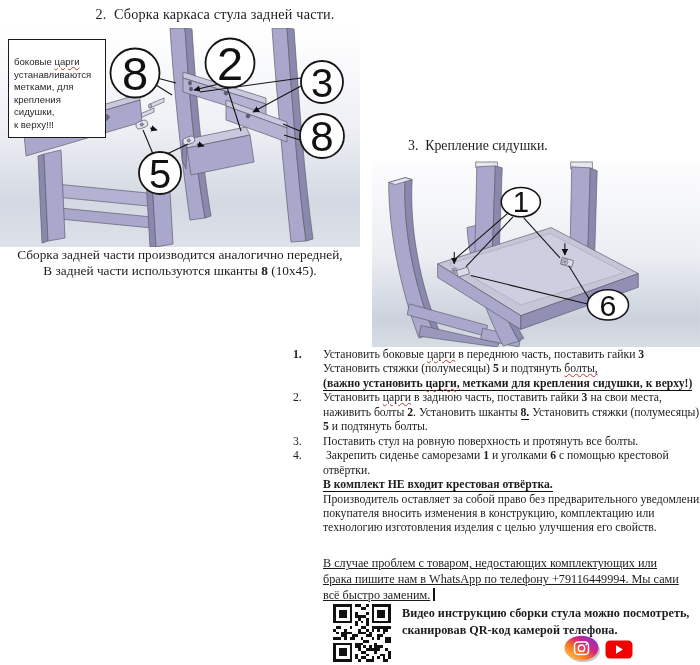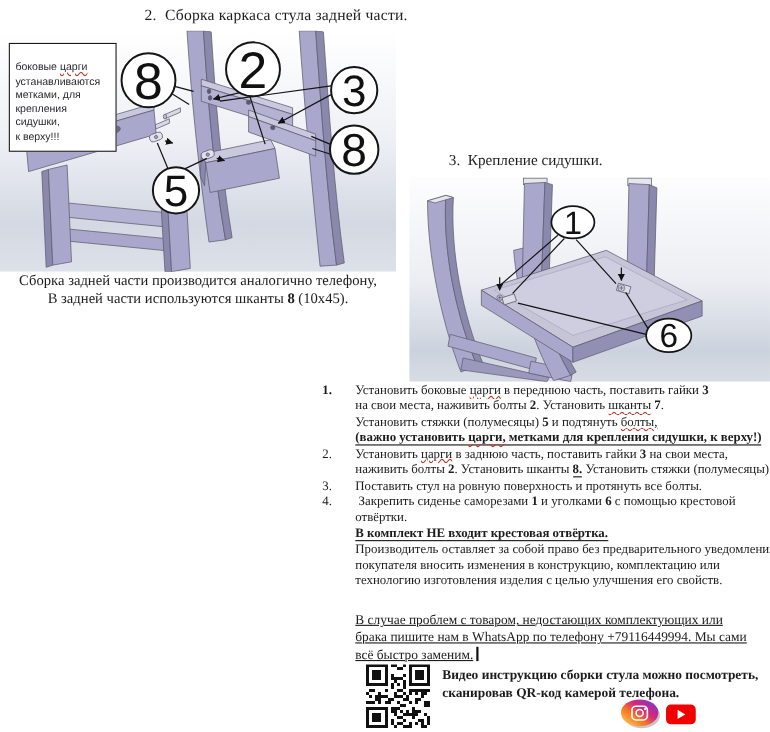--- a/index.html
+++ b/index.html
@@ -3,21 +3,21 @@
 <meta charset="utf-8">
 <style>
   html,body{margin:0;padding:0;}
   body{width:700px;height:665px;background:#ffffff;position:relative;overflow:hidden;
        font-family:"Liberation Serif",serif;color:#1c1c1c;}
   .abs{position:absolute;}
   .b{font-weight:700;}
   .u{border-bottom:1.2px solid #111;margin-top:47px;}
   .w{text-decoration:underline;text-decoration-style:wavy;text-decoration-color:#c0392b;text-decoration-thickness:1px;}
 
-  .h2{left:0;top:6px;width:430px;text-align:center;font-size:14.2px;letter-spacing:.2px;padding-left:36px;}
+  .h2{left:0;top:6px;width:430px;text-align:center;font-size:14.2px;letter-spacing:.2px;}
   .h3{left:408px;top:138px;font-size:13.8px;}
 
   .ldiag{left:0;top:28px;width:360px;height:219px;}
   .rdiag{left:372px;top:161px;width:328px;height:186px;}
 
   .callout{left:8px;top:39px;width:88px;background:#fff;border:1.5px solid #1a1a1a;
            padding:16px 3px 5px 5px;font-family:"Liberation Sans",sans-serif;
            font-size:9.6px;line-height:12.6px;color:#28282e;z-index:5;}
 
   .note{left:0;top:247px;width:360px;text-align:center;font-size:13.3px;line-height:16.2px;}
@@ -147,21 +147,21 @@
 
 <div class="abs callout">
   <div><span>боковые </span><span class="w">царги</span></div>
   <div>устанавливаются</div>
   <div>метками, для</div>
   <div>крепления сидушки,</div>
   <div>к верху!!!</div>
 </div>
 
 <div class="abs note">
-  <div>Сборка задней части производится аналогично телефону,</div>
+  <div>Сборка задней части производится аналогично передней,</div>
   <div><span>В задней части используются шканты </span><span class="b">8</span><span> (10x45).</span></div>
 </div>
 
 <div class="abs h3">3.&nbsp; Крепление сидушки.</div>
 
 <div class="abs rdiag">
 <svg width="328" height="186" viewBox="0 0 335 190">
   <defs>
     <linearGradient id="bgR" x1="0" y1="0" x2="0" y2="1">
       <stop offset="0" stop-color="#fdfdfe"></stop>
@@ -229,30 +229,30 @@
     <text class="callout-num" x="241" y="158" font-size="31" text-anchor="middle">6</text>
   </g>
 </svg>
 </div>
 
 <div class="abs instructions">
     <div class="ins-item">
       <span class="ins-num b">1.</span>
       <div class="ins-body">
         <div class="ins-line"><span>Установить боковые </span><span class="w">царги</span><span> в переднюю часть, поставить гайки </span><span class="b">3</span></div>
-        <div class="ins-line"><span>на свои места, наживить болты </span><span class="b">2</span><span>. Установить </span><span class="w">шканты</span><span> </span><span class="b">7</span><span>.</span></div>
         <div class="ins-line"><span>Установить стяжки (полумесяцы) </span><span class="b">5</span><span> и подтянуть </span><span class="w">болты,</span></div>
         <div class="ins-line"><span class="b u">(важно установить </span><span class="b u w">царги,</span><span class="b u"> метками для крепления сидушки, к верху!)</span></div>
       </div>
     </div>
     <div class="ins-item">
       <span class="ins-num">2.</span>
       <div class="ins-body">
         <div class="ins-line"><span>Установить </span><span class="w">царги</span><span> в заднюю часть, поставить гайки </span><span class="b">3</span><span> на свои места,</span></div>
         <div class="ins-line"><span>наживить болты </span><span class="b">2</span><span>. Установить шканты </span><span class="b u">8.</span><span> Установить стяжки (полумесяцы)</span></div>
+        <div class="ins-line"><span class="b">5</span><span> и подтянуть болты.</span></div>
       </div>
     </div>
     <div class="ins-item">
       <span class="ins-num">3.</span>
       <div class="ins-body">
         <div class="ins-line"><span>Поставить стул на ровную поверхность и протянуть все болты.</span></div>
       </div>
     </div>
     <div class="ins-item">
       <span class="ins-num">4.</span>

